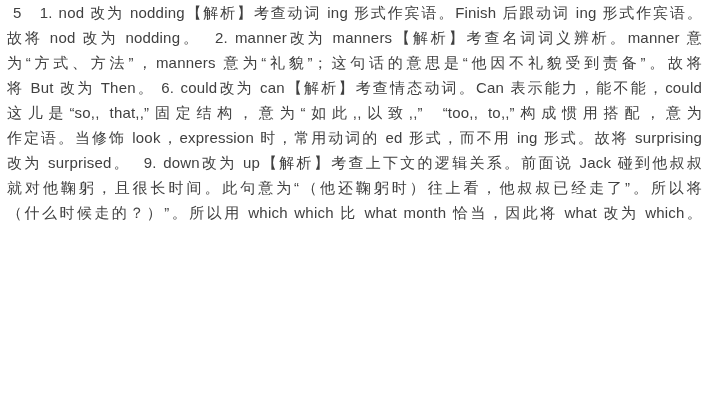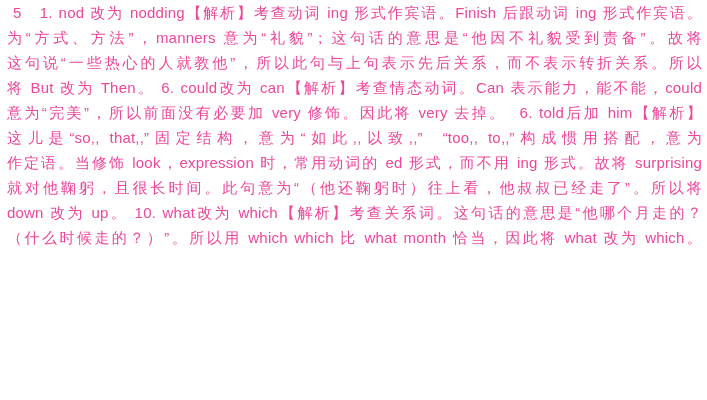--- a/index.html
+++ b/index.html
@@ -5,43 +5,42 @@
   html, body {
     margin: 0;
     padding: 0;
     background: #ffffff;
   }
   .page {
     width: 707px;
     height: 400px;
     box-sizing: border-box;
     background: #ffffff;
-    color: #ec4899;
+    color: #404040;
     font-family: "Liberation Sans", "DejaVu Sans", sans-serif;
     padding: 0 5px 0 7px;
     overflow: hidden;
   }
   .line {
     height: 25px;
     line-height: 25px;
     font-size: 15px;
     white-space: pre-wrap;
     overflow: hidden;
     text-align: justify;
     text-align-last: justify;
     letter-spacing: 0.2px;
   }
 </style>
 </head>
 <body>
 
 <div class="page">
   <div class="line"> 5   1. nod 改为 nodding【解析】考查动词 ing 形式作宾语。Finish 后跟动词 ing 形式作宾语。</div>
+  <div class="line">故将 nod 改为 nodding。  2. manner改为 manners【解析】考查名词词义辨析。manner 意</div>
   <div class="line">为“方式、方法”，manners 意为“礼貌”；这句话的意思是“他因不礼貌受到责备”。故将</div>
-  <div class="line">这句说“一些热心的人就教他”，所以此句与上句表示先后关系，而不表示转折关系。所以</div>
   <div class="line">将 But 改为 Then。 6. could改为 can【解析】考查情态动词。Can 表示能力，能不能，could</div>
-  <div class="line">意为“完美”，所以前面没有必要加 very 修饰。因此将 very 去掉。  6. told后加 him【解析】</div>
   <div class="line">这儿是“so,, that,,”固定结构，意为“如此,,以致,,”  “too,, to,,”构成惯用搭配，意为</div>
   <div class="line">作定语。当修饰 look，expression 时，常用动词的 ed 形式，而不用 ing 形式。故将 surprising</div>
+  <div class="line">改为 surprised。  9. down改为 up【解析】考查上下文的逻辑关系。前面说 Jack 碰到他叔叔</div>
   <div class="line">就对他鞠躬，且很长时间。此句意为“（他还鞠躬时）往上看，他叔叔已经走了”。所以将</div>
-  <div class="line">down 改为 up。 10. what改为 which【解析】考查关系词。这句话的意思是“他哪个月走的？</div>
   <div class="line">（什么时候走的？）”。所以用 which which 比 what month 恰当，因此将 what 改为 which。</div>
 </div>
 
 </body></html>

